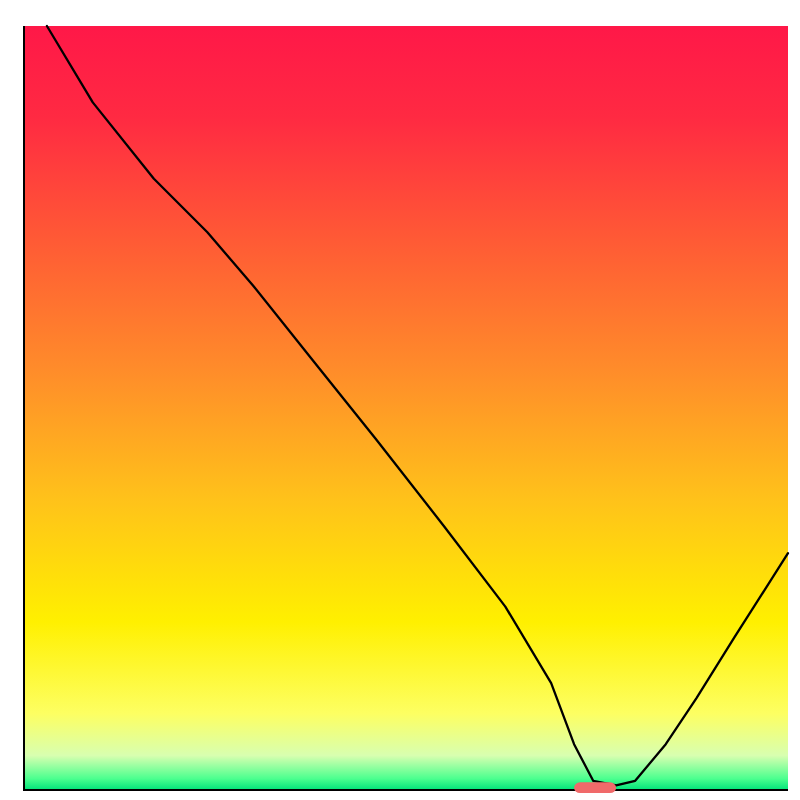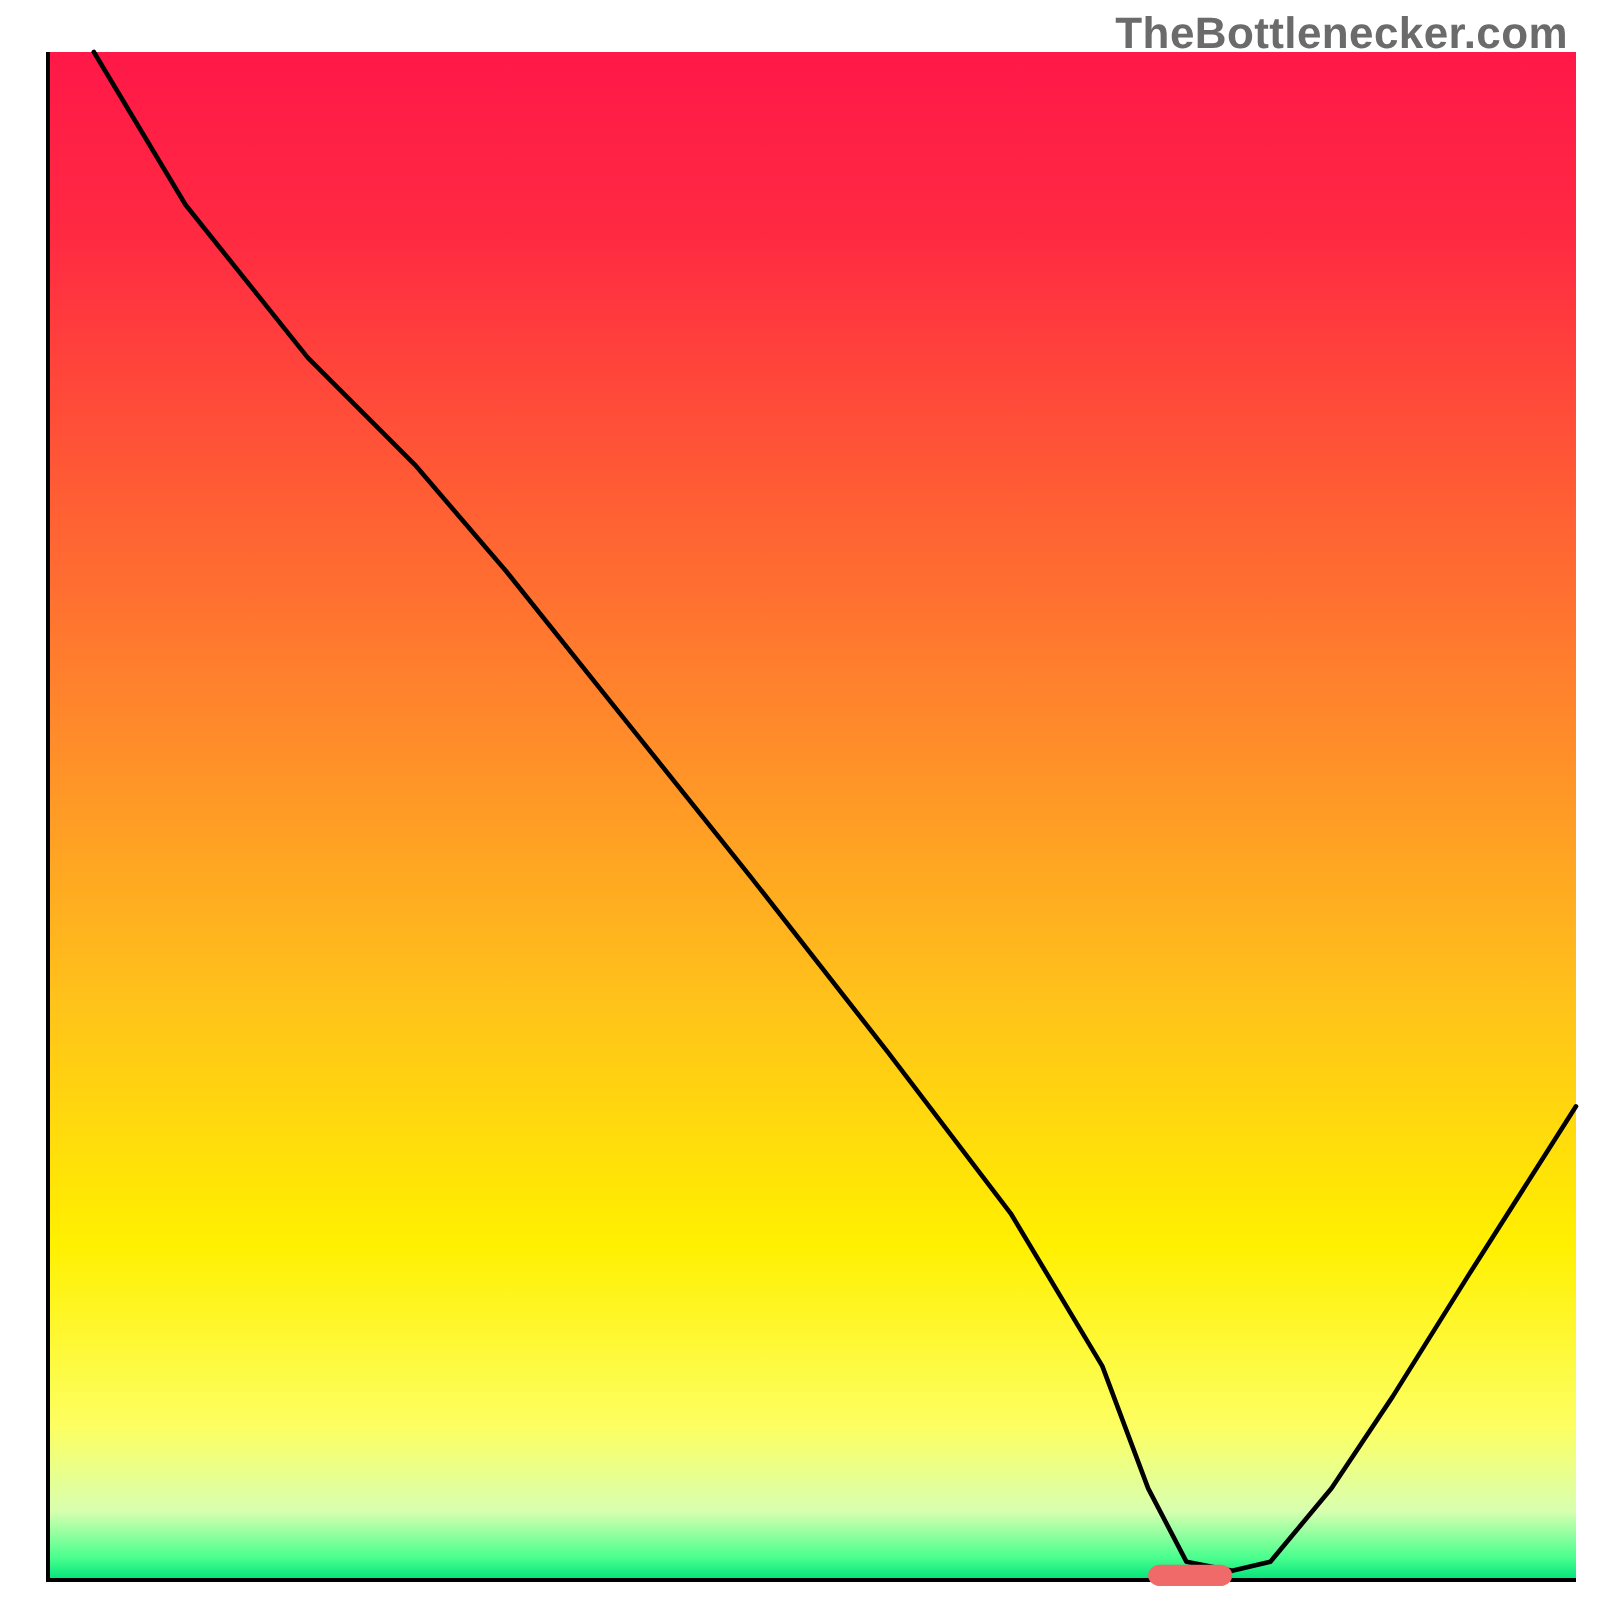--- a/index.html
+++ b/index.html
@@ -33,21 +33,20 @@
     top: 0;
     width: 800px;
     height: 800px;
     display: block;
   }
 </style>
 </head>
 <body>
 
 <div class="chart-wrap">
-  <div class="watermark">TheBottlenecker.com</div>
 
   <svg class="plot" viewBox="0 0 800 800" preserveAspectRatio="none">
     <defs>
       <linearGradient id="bg-grad" x1="0" y1="0" x2="0" y2="1">
           <stop offset="0%" stop-color="#ff1848"></stop>
           <stop offset="12%" stop-color="#ff2a42"></stop>
           <stop offset="28.000000000000004%" stop-color="#ff5a35"></stop>
           <stop offset="45%" stop-color="#ff8c2a"></stop>
           <stop offset="62%" stop-color="#ffc21a"></stop>
           <stop offset="78%" stop-color="#fff000"></stop>

